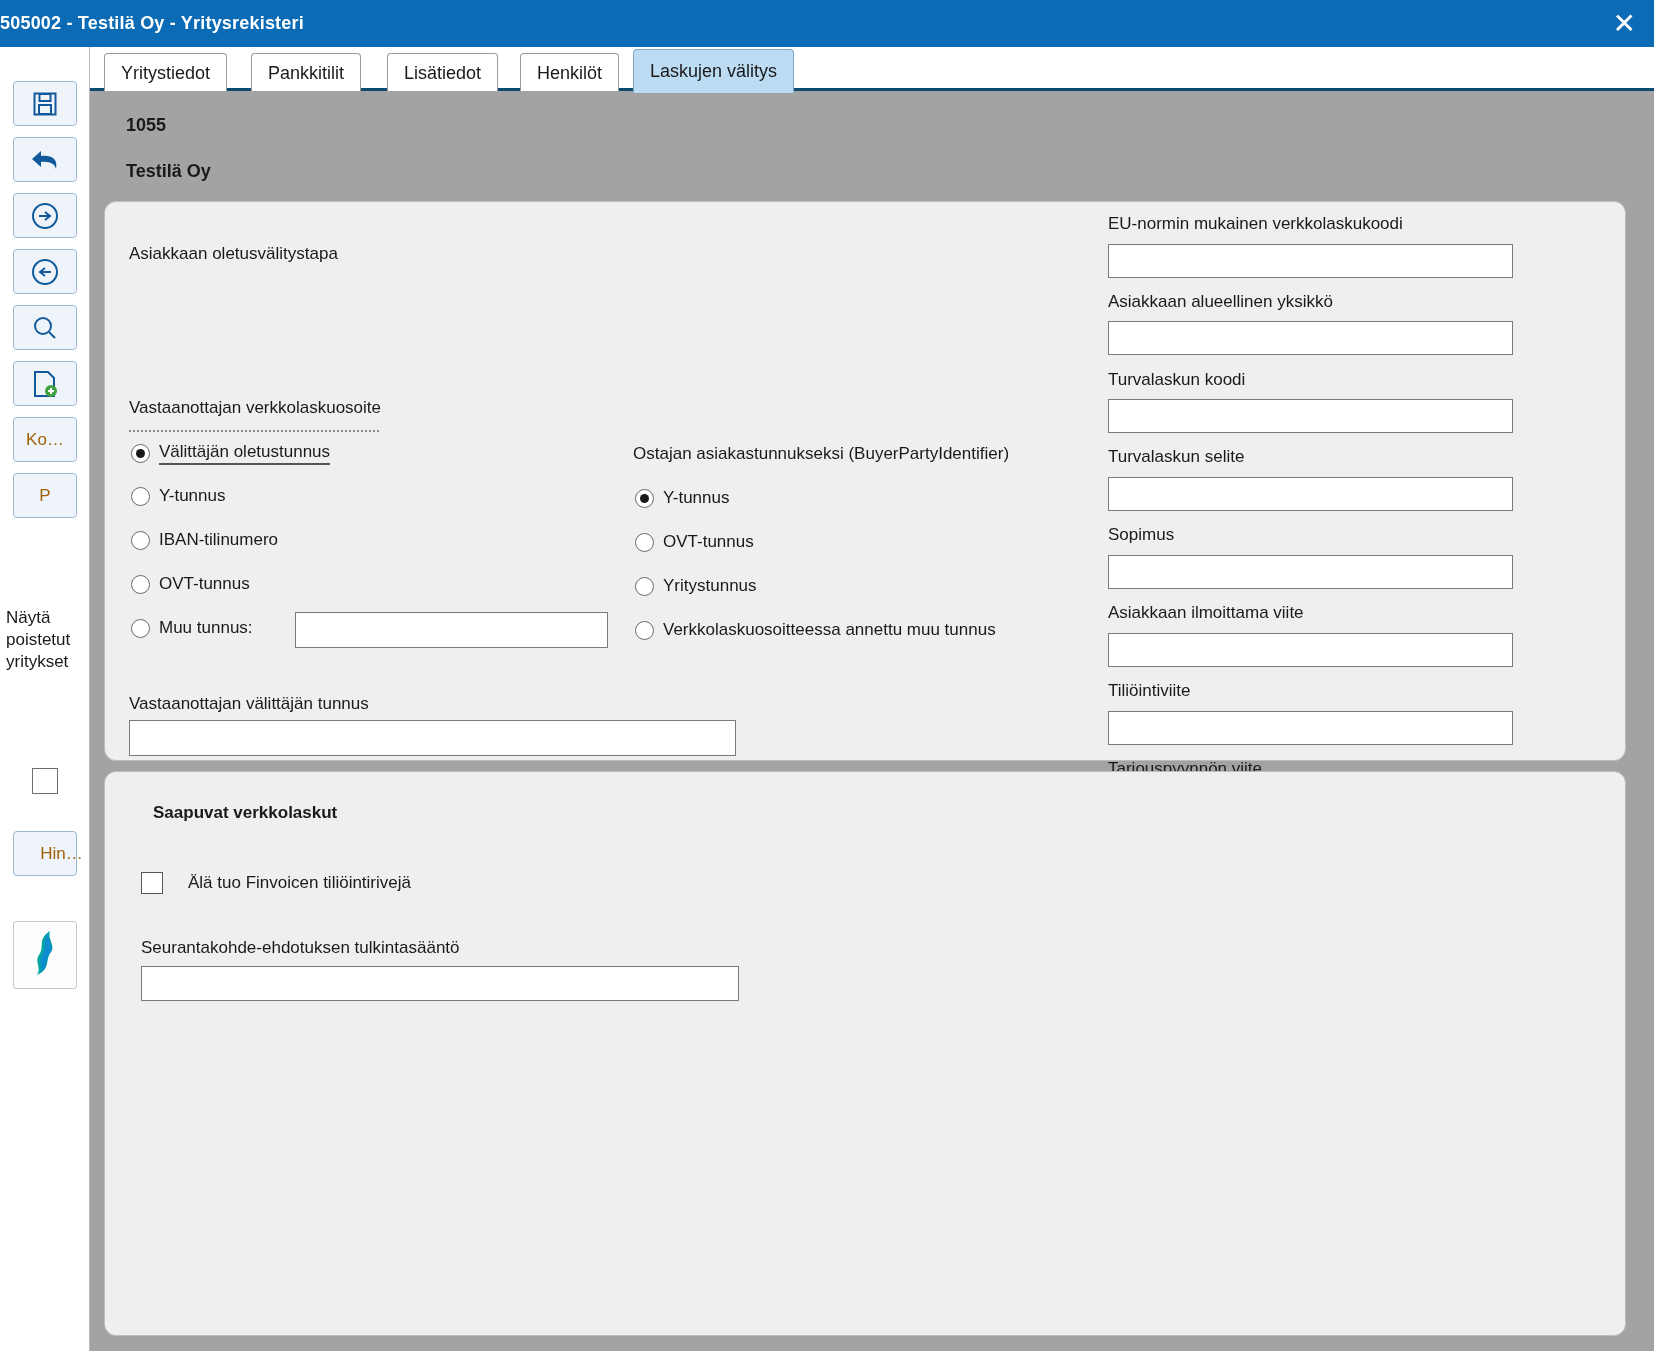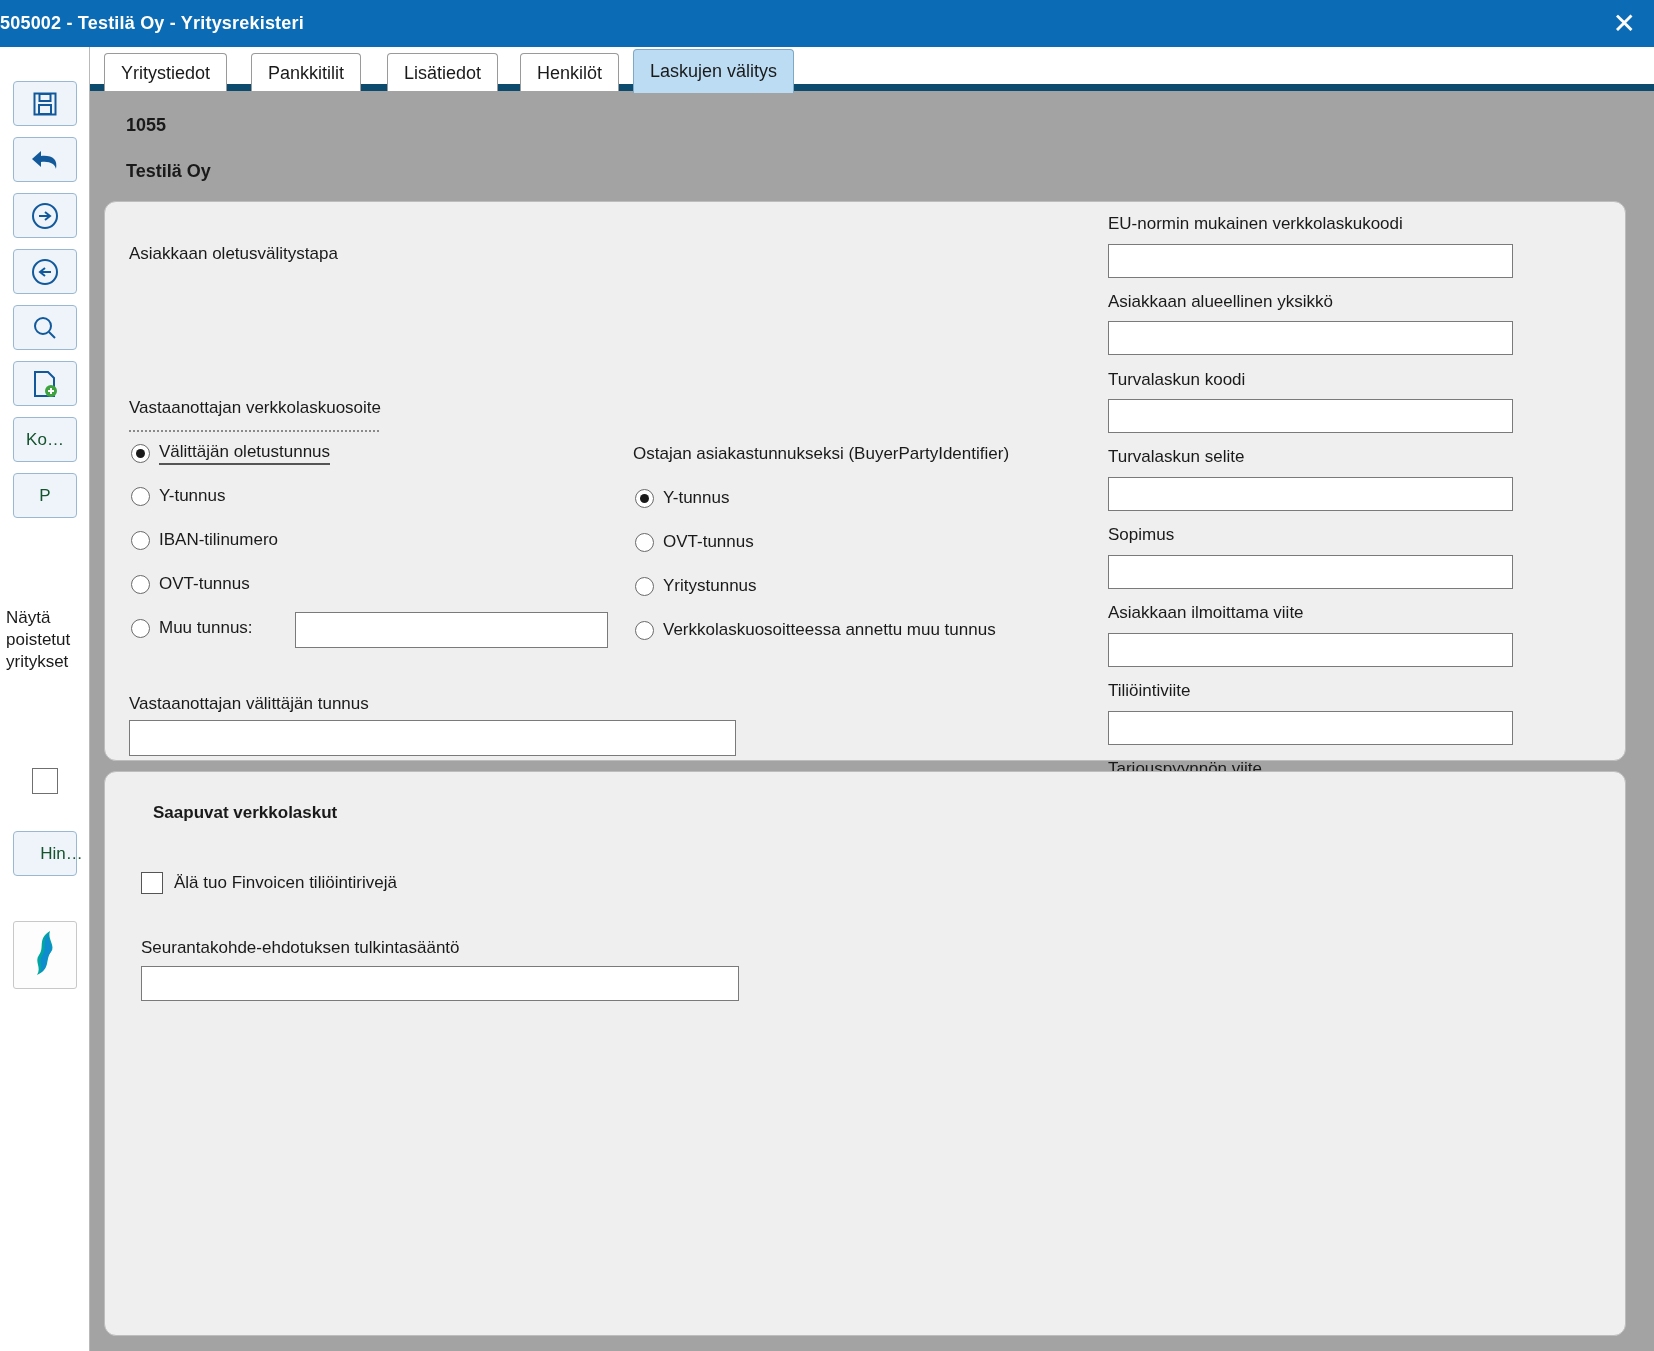--- a/index.html
+++ b/index.html
@@ -55,21 +55,21 @@
     background: #eef4fa;
     border: 1px solid #9bb8d2;
     border-radius: 4px;
     display: flex;
     align-items: center;
     justify-content: center;
     color: #12599c;
     font-size: 17px;
   }
   .tool-btn svg { display: block; }
-  .tool-label { color: #14532d; font-size: 17px; }
+  .tool-label { color: #a16207; font-size: 17px; }
 
   .sidebar-note {
     position: absolute;
     left: 6px;
     width: 80px;
     font-size: 17px;
     color: #1a1a1a;
     line-height: 1.28;
     text-align: left;
   }
@@ -97,21 +97,21 @@
     width: 1564px; height: 1304px;
     background: #f0f0f0;
   }
 
   
   .tabstrip {
     position: absolute;
     left: 0; top: 0;
     width: 1564px; height: 44px;
     background: #ffffff;
-    border-bottom: 7px solid #0c4a6e;
+    border-bottom: 3px solid #0c4a6e;
     text-align: center;
   }
   .tab {
     position: absolute;
     top: 6px;
     height: 39px;
     padding: 0 16px;
     background: #ffffff;
     border: 1px solid #9a9a9a;
     border-bottom: none;
@@ -217,21 +217,21 @@
   .radio-label { margin-left: 9px; font-size: 17px; white-space: nowrap; }
   .underline-dotted {
     border-bottom: 2px solid #555;
     padding-bottom: 1px;
   }
   .dotted-top {
     position: absolute;
     border-top: 2px dotted #8a8a8a;
   }
 
-  .check-row { position: absolute; display: flex; align-items: center; }
+  .check-row { position: absolute; display: flex; align-items: center; gap: 14px; }
   .checkbox {
     width: 22px; height: 22px;
     border: 1px solid #555;
     background: #ffffff;
     position: relative;
     flex: none;
   }
   .checkbox.checked::after {
     content: "✔";
     position: absolute;

